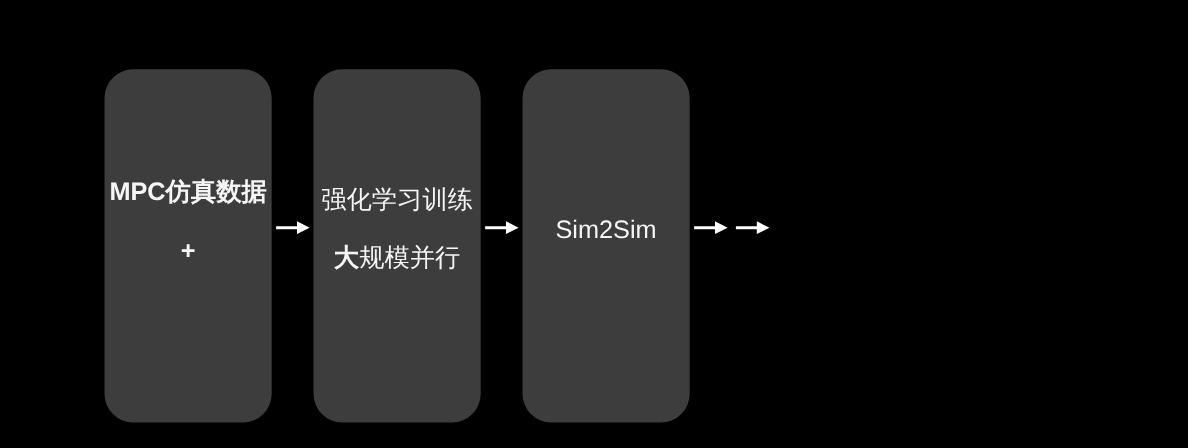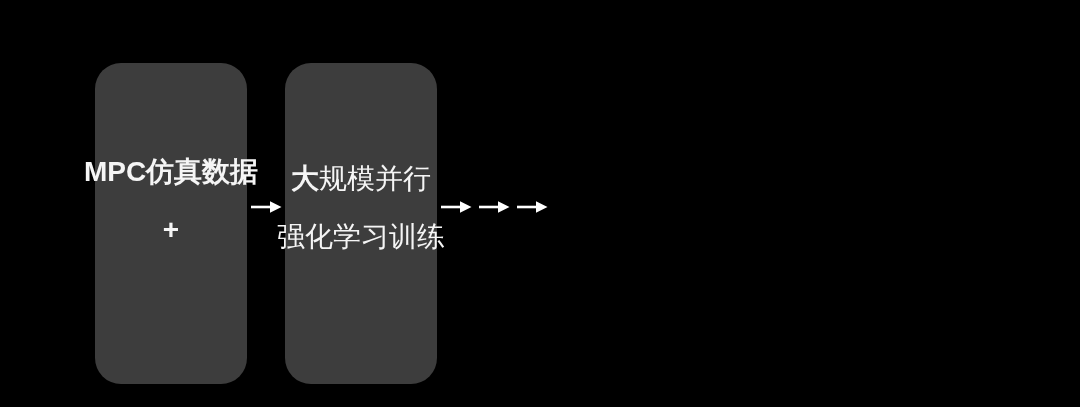--- a/index.html
+++ b/index.html
@@ -18,21 +18,21 @@
     background:var(--box);border-radius:26px;
     display:flex;flex-direction:column;justify-content:center;align-items:center;
   }
   .content{
     display:flex;flex-direction:column;align-items:center;gap:30px;
     transform:translateY(-15px);
   }
   .box1 .content{transform:translateY(-23px);}
   .box2 .content{transform:translateY(-16px);}
   .line{
-    font-size:28px;line-height:1;color:var(--text);
+    font-size:23px;line-height:1;color:var(--text);
     font-weight:400;text-align:right;white-space:nowrap;
   }
   .bold{font-weight:700;}
   .arrow-cell{
     width:38px;flex:0 0 38px;height:321px;
     display:flex;justify-content:center;align-items:flex-start;
     padding-top:137px;box-sizing:border-box;
   }
   .arrow-cell svg{display:block;color:var(--arrow);}
 </style>
@@ -51,32 +51,37 @@
 
     <div class="arrow-cell">
       <svg width="32" height="14" viewBox="0 0 32 14">
         <line x1="1" y1="7" x2="22" y2="7" stroke="currentColor" stroke-width="2.6"></line>
         <polygon points="20,1.2 31.5,7 20,12.8" fill="currentColor"></polygon>
       </svg>
     </div>
 
     <div class="box box2">
       <div class="content">
+        <div class="line">强化学习训练</div>
         <div class="line"><span class="bold">大</span><span>规模并行</span></div>
-        <div class="line">强化学习训练</div>
       </div>
     </div>
 
     <div class="arrow-cell">
       <svg width="32" height="14" viewBox="0 0 32 14">
         <line x1="1" y1="7" x2="22" y2="7" stroke="currentColor" stroke-width="2.6"></line>
         <polygon points="20,1.2 31.5,7 20,12.8" fill="currentColor"></polygon>
       </svg>
     </div>
 
+    <div class="box box3">
+      <div class="content">
+        <div class="line">Sim2Sim</div>
+      </div>
+    </div>
 
     <div class="arrow-cell">
       <svg width="32" height="14" viewBox="0 0 32 14">
         <line x1="1" y1="7" x2="22" y2="7" stroke="currentColor" stroke-width="2.6"></line>
         <polygon points="20,1.2 31.5,7 20,12.8" fill="currentColor"></polygon>
       </svg>
     </div>
 
 
     <div class="arrow-cell">

